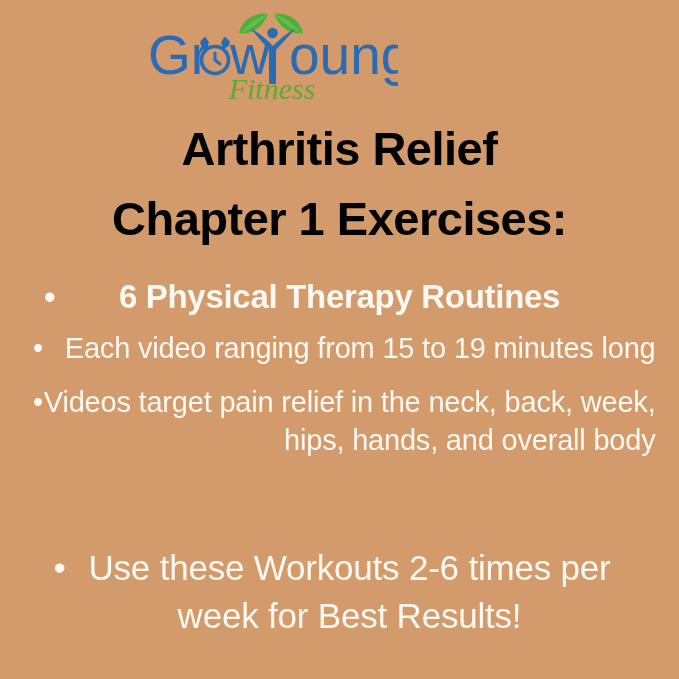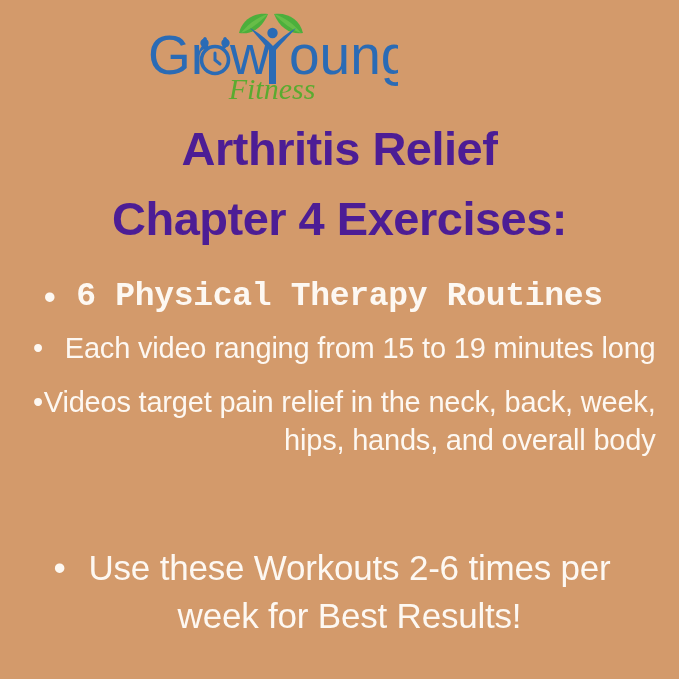--- a/index.html
+++ b/index.html
@@ -36,21 +36,21 @@
 
   
   #heading-block {
     position: absolute;
     left: 0;
     top: 114px;
     width: 679px;
     text-align: center;
   }
   .headline {
-    color: #4c1d95;
+    color: #000000;
     font-family: "Liberation Sans", sans-serif;
     font-weight: bold;
     font-size: 47px;
     line-height: 70px;
     letter-spacing: -0.5px;
     white-space: nowrap;
   }
 
   
   #list-block {
@@ -77,21 +77,21 @@
   }
 
   
   .item-strong {
     font-weight: bold;
     font-size: 33px;
     line-height: 44px;
     letter-spacing: -0.3px;
   }
   .item-strong .dot { left: 44px; }
-  .item-strong .txt { width: 620px; font-family: Liberation Mono, monospace; }
+  .item-strong .txt { width: 620px; }
 
   
   .item-light {
     font-weight: normal;
     font-size: 29px;
     line-height: 38px;
     letter-spacing: -0.2px;
   }
   .item-light .txt { width: 632px; text-align: right; }
 
@@ -163,21 +163,21 @@
       </g>
 
       <text x="143" y="68" font-family="Liberation Sans, sans-serif" font-size="55" font-weight="normal" fill="#2a6bb5">oung</text>
 
       <text x="126" y="93" text-anchor="middle" font-family="Liberation Serif, serif" font-size="30" font-style="italic" fill="#5aab30">Fitness</text>
     </svg>
   </div>
 
   <div id="heading-block">
     <div class="headline">Arthritis Relief</div>
-    <div class="headline">Chapter 4 Exercises:</div>
+    <div class="headline">Chapter 1 Exercises:</div>
   </div>
 
   <div id="list-block">
 
     <div class="item item-strong" id="item-routines">
       <span class="dot">•</span>
       <span class="txt">6 Physical Therapy Routines</span>
     </div>
 
     <div class="item item-light" id="item-duration">

